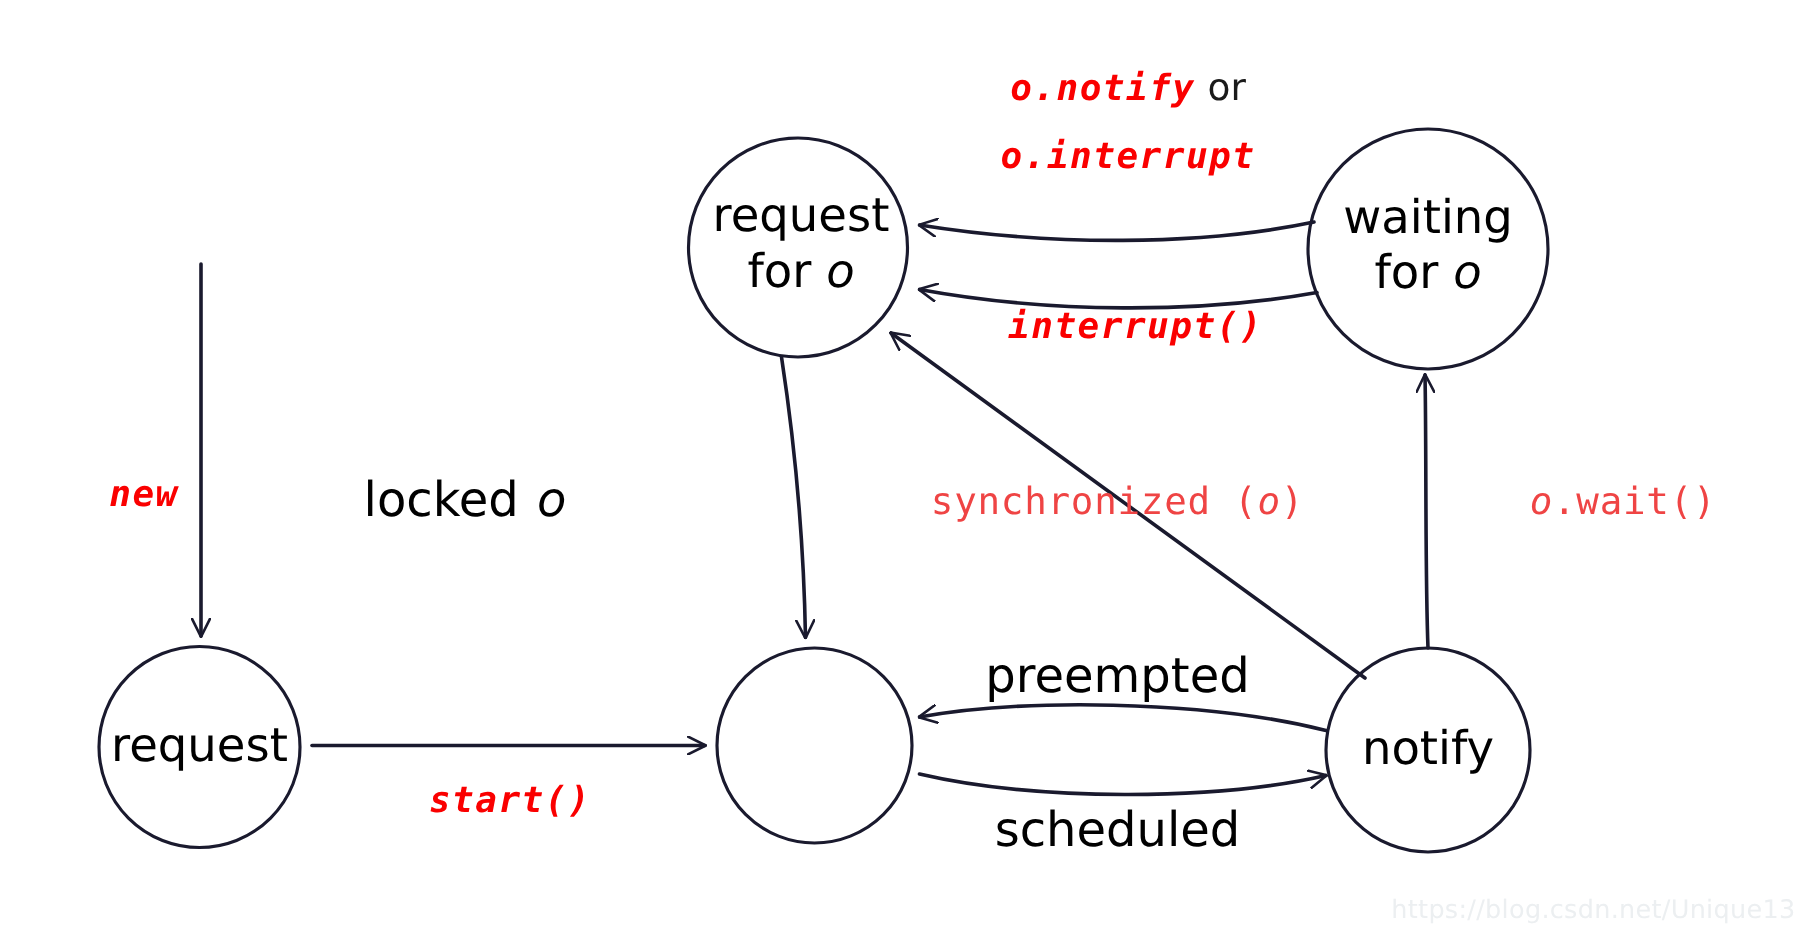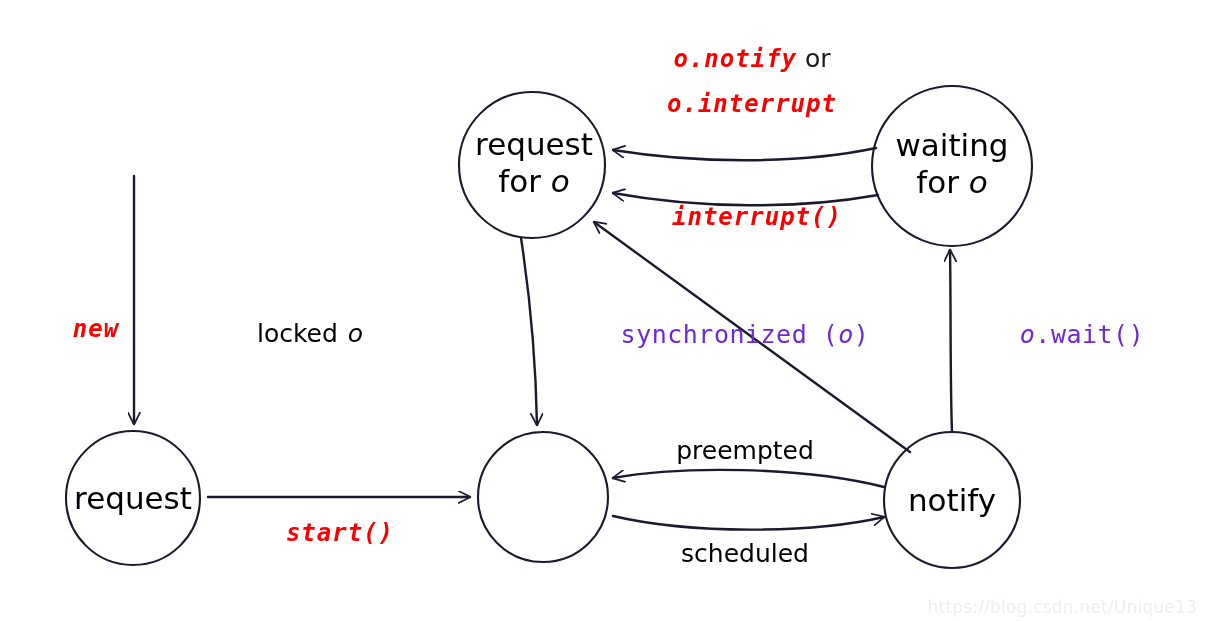--- a/index.html
+++ b/index.html
@@ -37,21 +37,21 @@
     font-style: italic;
   }
   .edge-label {
     position: absolute;
     white-space: nowrap;
     transform: translate(-50%, -50%);
   }
   .lbl-plain {
     color: #000000;
     font-family: "DejaVu Sans", sans-serif;
-    font-size: 25px;
+    font-size: 32px;
   }
   .lbl-plain .obj {
     font-style: italic;
     padding-left: 2px;
   }
   .lbl-red {
     color: #fa0000;
     font-family: "DejaVu Sans Mono", monospace;
     font-style: italic;
     font-weight: bold;
@@ -60,21 +60,21 @@
   }
   .lbl-red .plainword {
     color: #1a1a1a;
     font-family: "DejaVu Sans", sans-serif;
     font-style: normal;
     font-weight: normal;
     font-size: 25px;
     letter-spacing: 0px;
   }
   .lbl-code {
-    color: #6d28d9;
+    color: #ef4444;
     font-family: "DejaVu Sans Mono", monospace;
     font-size: 25px;
     letter-spacing: 0.5px;
   }
   .lbl-code .obj {
     font-style: italic;
   }
   #watermark {
     position: absolute;
     right: 8px;

